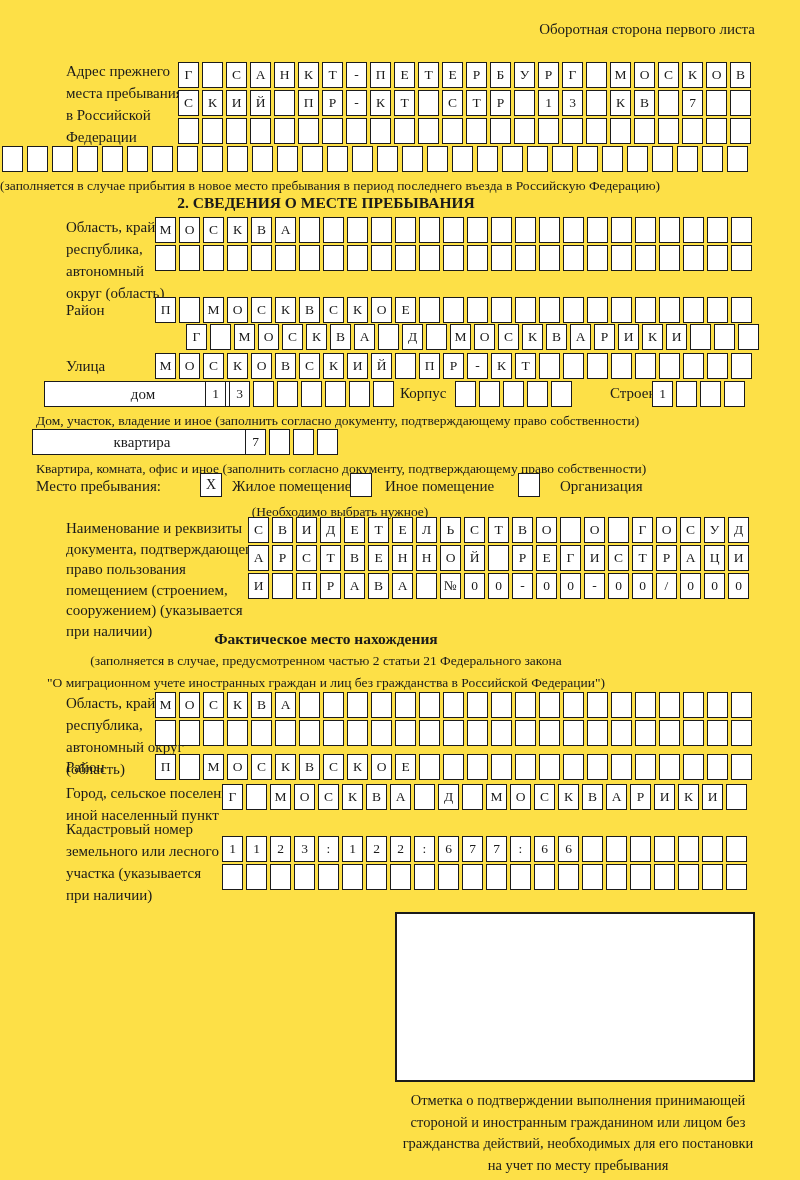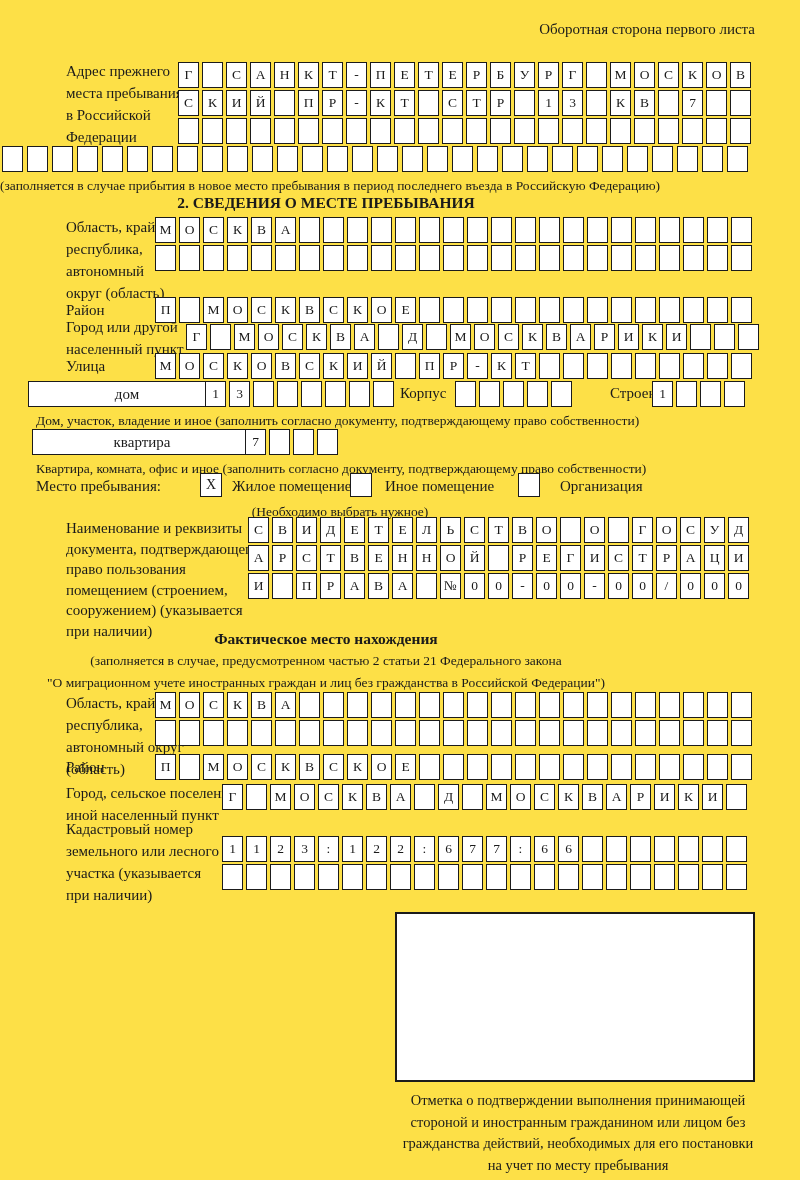--- a/index.html
+++ b/index.html
@@ -236,24 +236,20 @@
       <span class="cell"></span>
       <span class="cell"></span>
       <span class="cell"></span>
       <span class="cell"></span>
       <span class="cell"></span>
       <span class="cell"></span>
       <span class="cell"></span>
       <span class="cell"></span>
     </div>
 
-  <div class="lbl" style="left:66px;top:316px;">
-      <div>Город или другой</div>
-      <div>населенный пункт</div>
-    </div>
   <div class="cells" style="left:186px;top:324px;">
       <span class="cell">Г</span>
       <span class="cell"></span>
       <span class="cell">М</span>
       <span class="cell">О</span>
       <span class="cell">С</span>
       <span class="cell">К</span>
       <span class="cell">В</span>
       <span class="cell">А</span>
       <span class="cell"></span>
@@ -296,21 +292,21 @@
       <span class="cell"></span>
       <span class="cell"></span>
       <span class="cell"></span>
       <span class="cell"></span>
       <span class="cell"></span>
       <span class="cell"></span>
       <span class="cell"></span>
       <span class="cell"></span>
     </div>
 
-  <div class="wbox" style="left:28px;top:381px;width:198px;">дом</div>
+  <div class="wbox" style="left:44px;top:381px;width:198px;">дом</div>
   <div class="cells" style="left:205px;top:381px;">
       <span class="cell">1</span>
       <span class="cell">3</span>
       <span class="cell"></span>
       <span class="cell"></span>
       <span class="cell"></span>
       <span class="cell"></span>
       <span class="cell"></span>
       <span class="cell"></span>
     </div>

